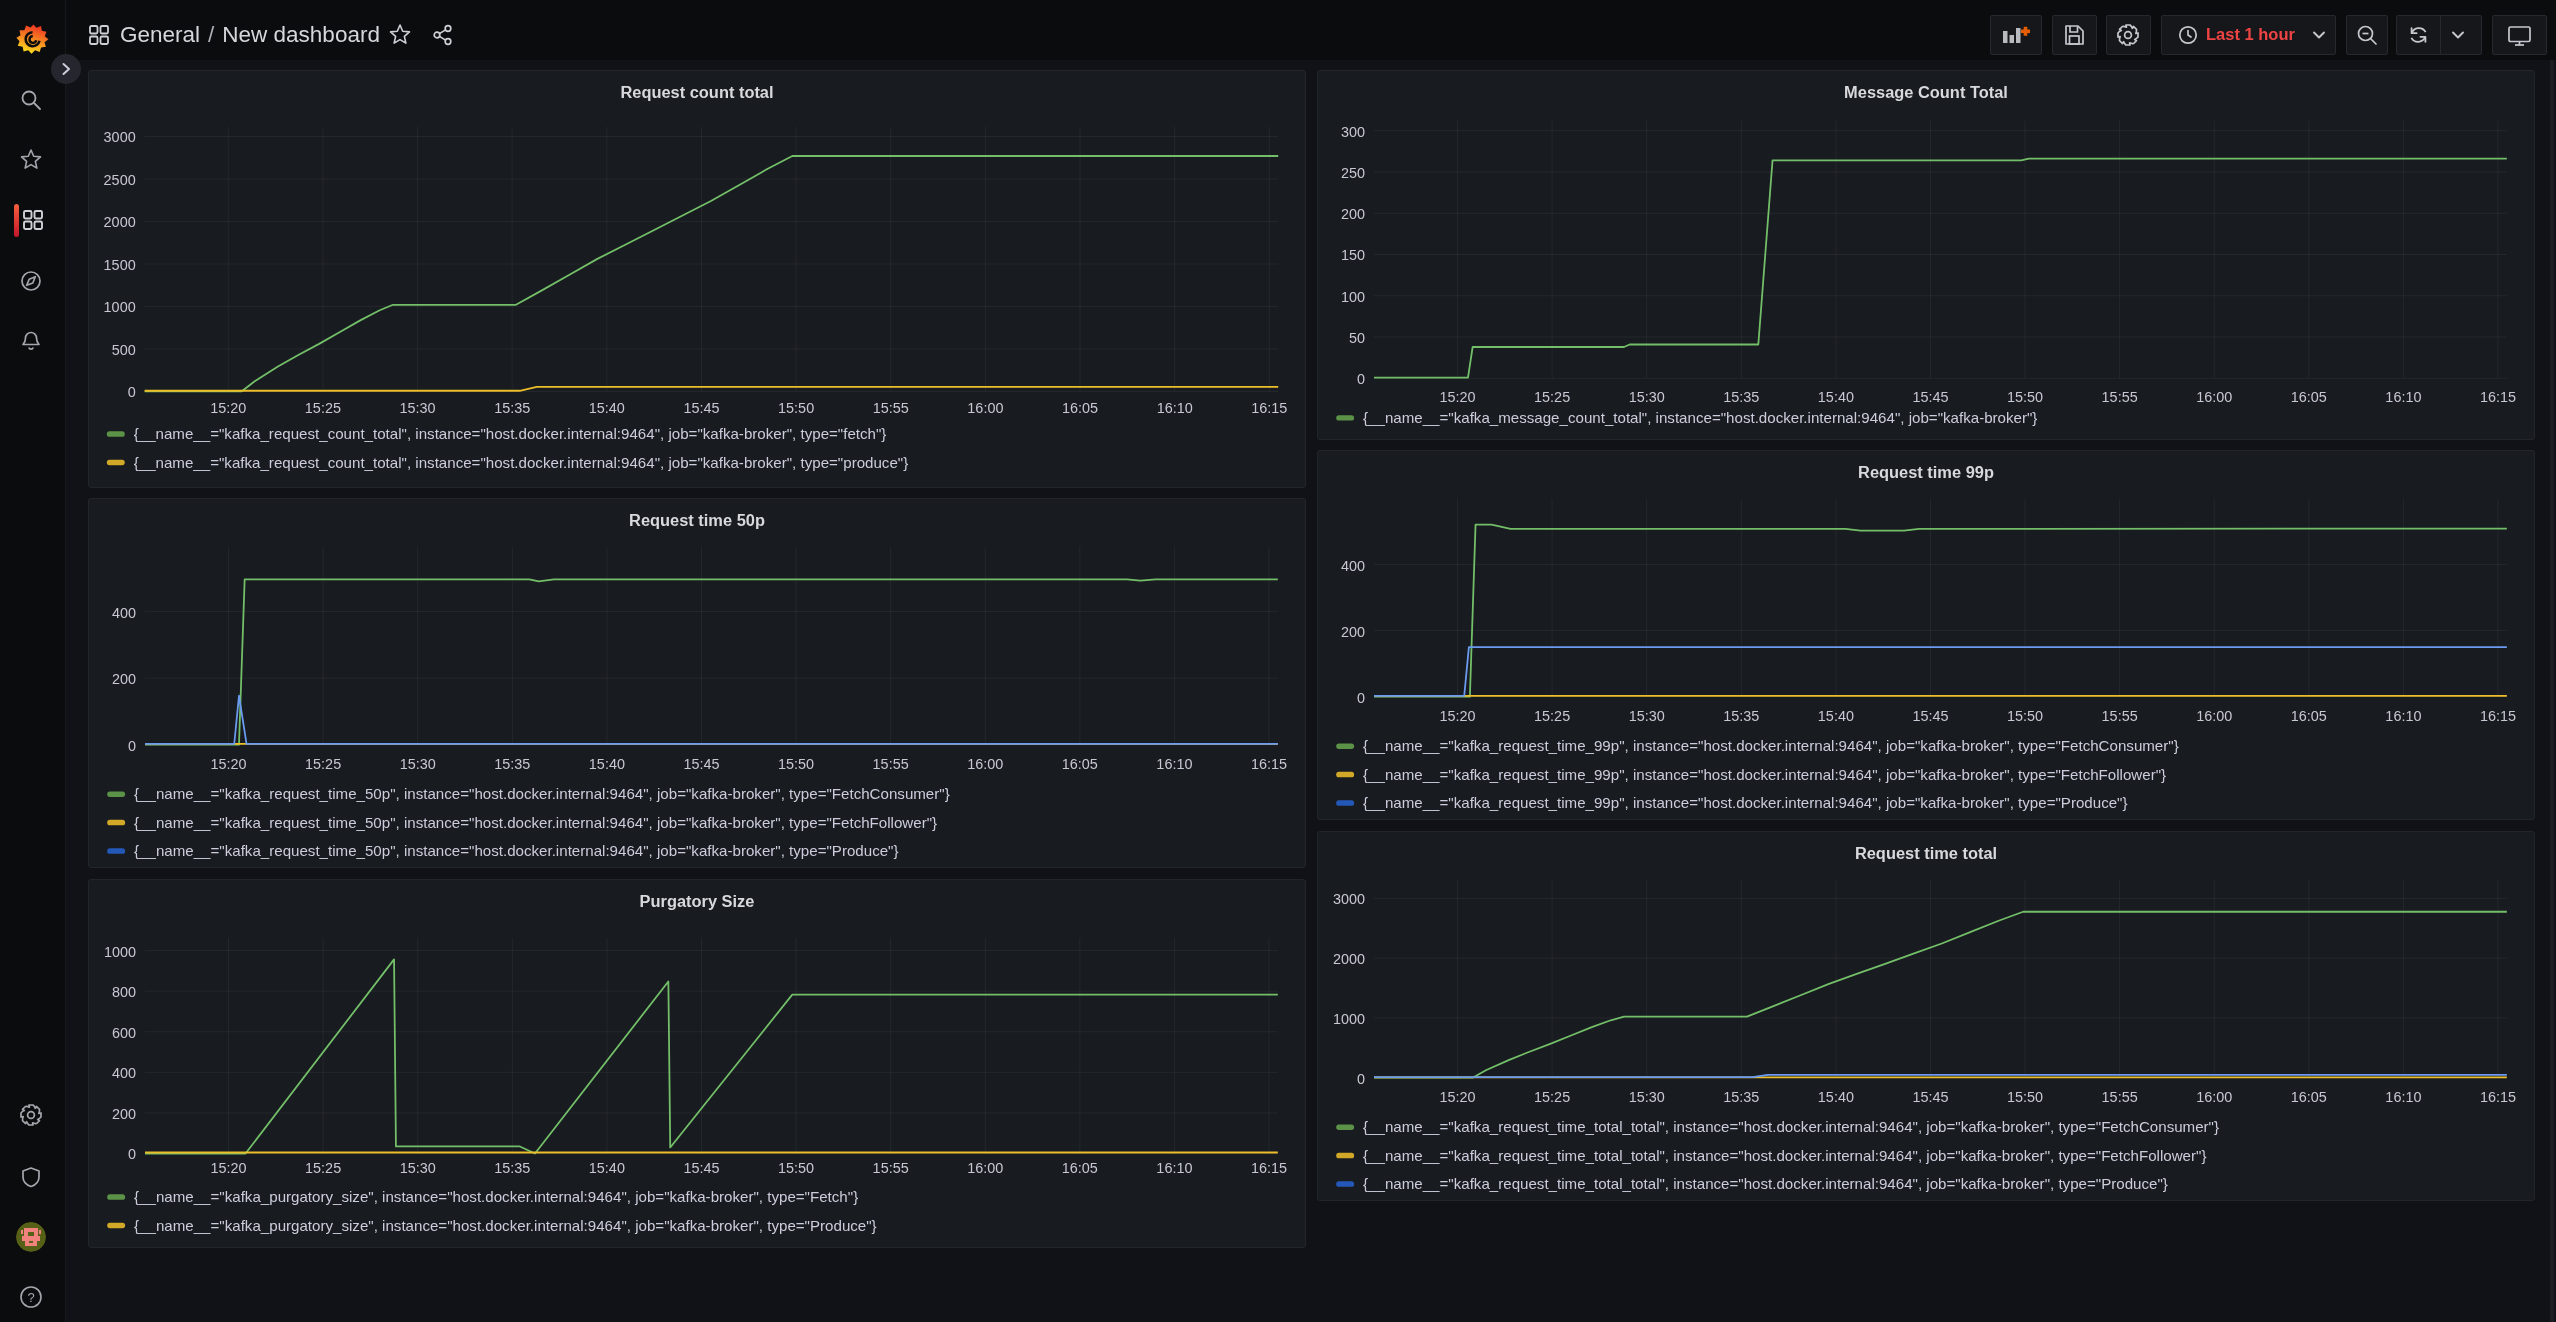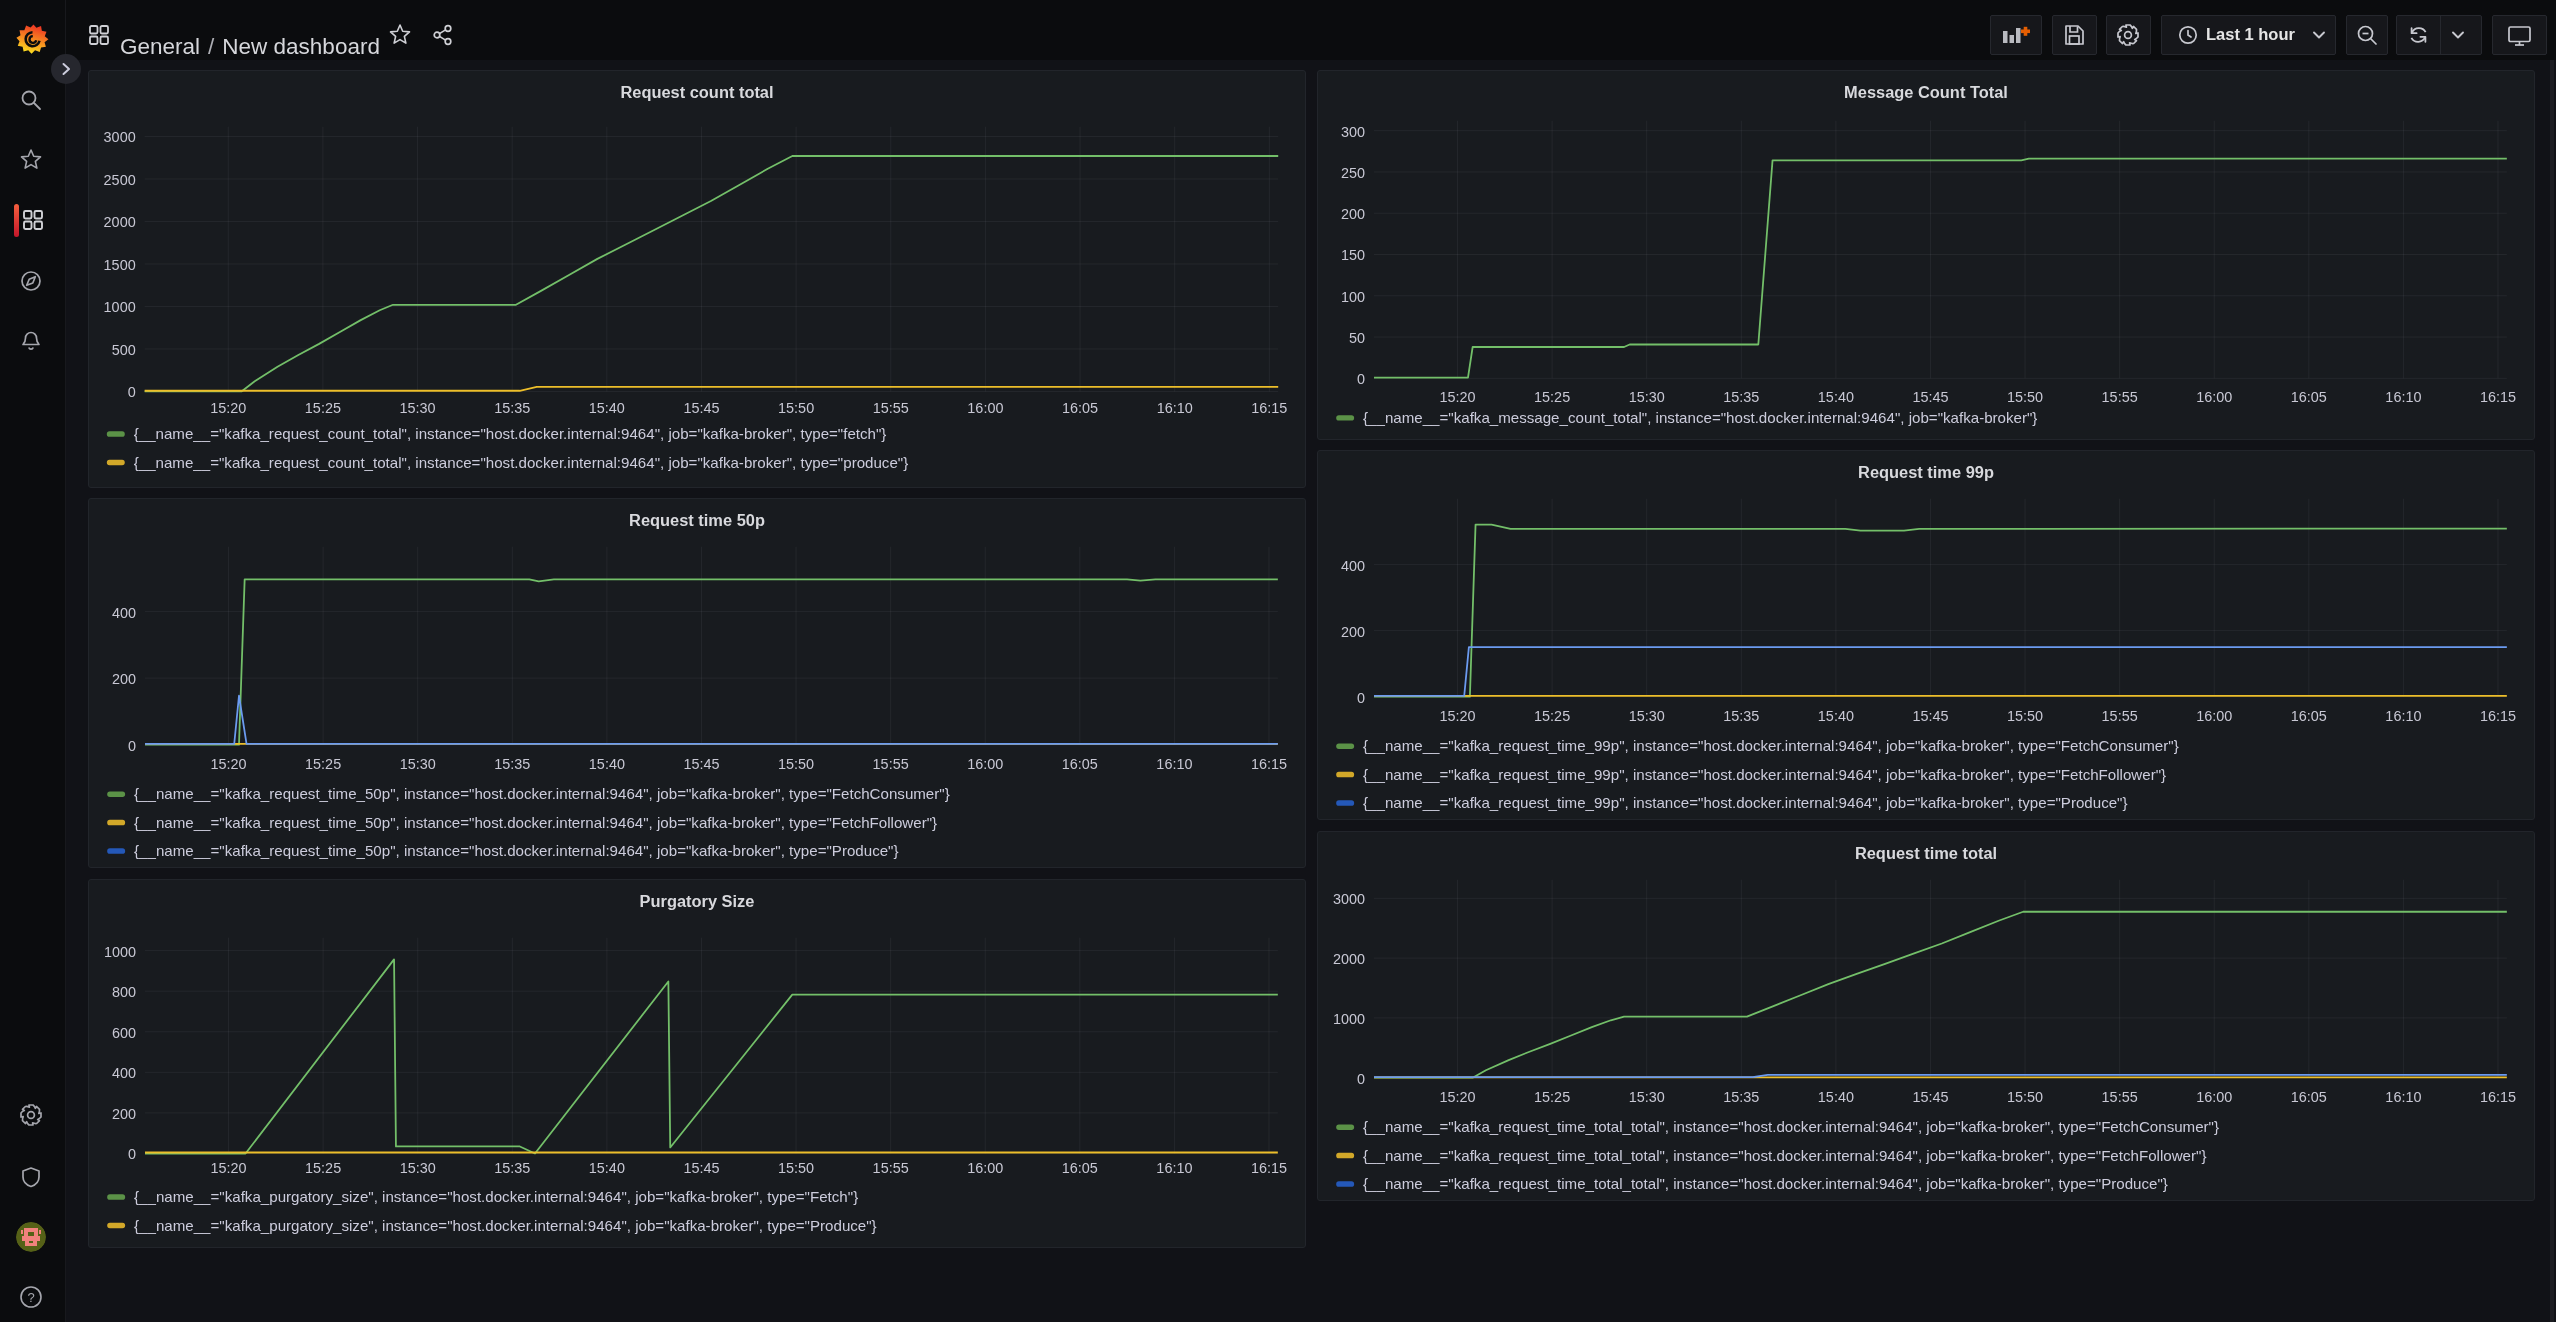--- a/index.html
+++ b/index.html
@@ -69,21 +69,21 @@
 <div class="abs" style="left:51px;top:54px;width:30px;height:30px;border-radius:50%;background:#26272e"></div>
 <svg width="14" height="14" viewBox="0 0 14 14" style="position:absolute;left:59px;top:62px">
     <path d="M4.5 2 L10 7 L4.5 12" fill="none" stroke="#ccccdc" stroke-width="2" stroke-linecap="round" stroke-linejoin="round"></path>
   </svg>
 <svg width="24" height="24" viewBox="0 0 24 24" style="position:absolute;left:87px;top:23px">
     <rect x="3" y="3" width="7.5" height="7.5" rx="1.4" fill="none" stroke="#cfd0d5" stroke-width="1.8"></rect>
     <rect x="13.5" y="3" width="7.5" height="7.5" rx="1.4" fill="none" stroke="#cfd0d5" stroke-width="1.8"></rect>
     <rect x="3" y="13.5" width="7.5" height="7.5" rx="1.4" fill="none" stroke="#cfd0d5" stroke-width="1.8"></rect>
     <rect x="13.5" y="13.5" width="7.5" height="7.5" rx="1.4" fill="none" stroke="#cfd0d5" stroke-width="1.8"></rect>
   </svg>
-<div class="abs" style="left:120px;top:34px;font-size:22.5px;color:#d6d7db;white-space:nowrap">General<span style="margin:0 8px;color:#aeafb5">/</span>New dashboard</div>
+<div class="abs" style="left:120px;top:22px;font-size:22.5px;color:#d6d7db;white-space:nowrap">General<span style="margin:0 8px;color:#aeafb5">/</span>New dashboard</div>
 <svg width="24" height="24" viewBox="0 0 24 24" style="position:absolute;left:388px;top:23px">
     <polygon points="12.00,2.00 14.70,8.28 21.51,8.91 16.37,13.42 17.88,20.09 12.00,16.60 6.12,20.09 7.63,13.42 2.49,8.91 9.30,8.28" fill="none" stroke="#cfd0d5" stroke-width="1.6" stroke-linejoin="round"></polygon>
   </svg>
 <svg width="21" height="22" viewBox="0 0 21 22" style="position:absolute;left:432px;top:24px">
     <circle cx="5" cy="11" r="2.8" fill="none" stroke="#cfd0d5" stroke-width="1.7"></circle>
     <circle cx="16" cy="4.5" r="2.8" fill="none" stroke="#cfd0d5" stroke-width="1.7"></circle>
     <circle cx="16" cy="17.5" r="2.8" fill="none" stroke="#cfd0d5" stroke-width="1.7"></circle>
     <line x1="7.5" y1="9.6" x2="13.5" y2="5.9" stroke="#cfd0d5" stroke-width="1.7"></line>
     <line x1="7.5" y1="12.4" x2="13.5" y2="16.1" stroke="#cfd0d5" stroke-width="1.7"></line>
   </svg>
@@ -106,21 +106,21 @@
 <div class="btn" style="left:2106px;top:15px;width:45px;height:40px"></div>
 <svg width="26" height="26" viewBox="0 0 26 26" style="position:absolute;left:2115px;top:22px">
     <path d="M20.86 11.49 L23.00 10.97 L23.00 15.03 A8 8 0 0 1 19.67 17.42 L21.50 18.64 L18.64 21.50 A8 8 0 0 1 14.59 20.84 L15.03 23.00 L10.97 23.00 A8 8 0 0 1 8.58 19.67 L7.36 21.50 L4.50 18.64 A8 8 0 0 1 5.16 14.59 L3.00 15.03 L3.00 10.97 A8 8 0 0 1 6.33 8.58 L4.50 7.36 L7.36 4.50 A8 8 0 0 1 11.41 5.16 L10.97 3.00 L15.03 3.00 A8 8 0 0 1 17.42 6.33 L18.64 4.50 L21.50 7.36 A8 8 0 0 1 20.84 11.41 Z" fill="none" stroke="#c7c8cf" stroke-width="1.7" stroke-linejoin="round"></path>
     <circle cx="13" cy="13" r="3.4" fill="none" stroke="#c7c8cf" stroke-width="1.7"></circle>
   </svg>
 <div class="btn" style="left:2161px;top:15px;width:175px;height:40px"></div>
 <svg width="20" height="20" viewBox="0 0 20 20" style="position:absolute;left:2178px;top:25px">
     <circle cx="10" cy="10" r="8.2" fill="none" stroke="#c7c8cf" stroke-width="1.7"></circle>
     <path d="M10 5.5 V10 L13 12" fill="none" stroke="#c7c8cf" stroke-width="1.7" stroke-linecap="round"></path>
   </svg>
-<div class="abs" style="left:2206px;top:25px;font-size:16.5px;font-weight:bold;color:#e5e5e5">Last 1 hour</div>
+<div class="abs" style="left:2206px;top:25px;font-size:16.5px;font-weight:bold;color:#ef4444">Last 1 hour</div>
 <svg width="16" height="16" viewBox="0 0 16 16" style="position:absolute;left:2311px;top:27px">
     <path d="M3 5.5 L8 10.5 L13 5.5" fill="none" stroke="#c7c8cf" stroke-width="1.9" stroke-linecap="round" stroke-linejoin="round"></path>
   </svg>
 <div class="btn" style="left:2346px;top:15px;width:42px;height:40px"></div>
 <svg width="21" height="21" viewBox="0 0 21 21" style="position:absolute;left:2356px;top:24px">
     <circle cx="9.5" cy="9.5" r="7" fill="none" stroke="#c7c8cf" stroke-width="1.7"></circle>
     <line x1="6.5" y1="9.5" x2="12.5" y2="9.5" stroke="#c7c8cf" stroke-width="1.7"></line>
     <line x1="14.5" y1="14.5" x2="20" y2="20" stroke="#c7c8cf" stroke-width="1.7" stroke-linecap="round"></line>
   </svg>
 <div class="btn" style="left:2396px;top:15px;width:86px;height:40px"></div>

